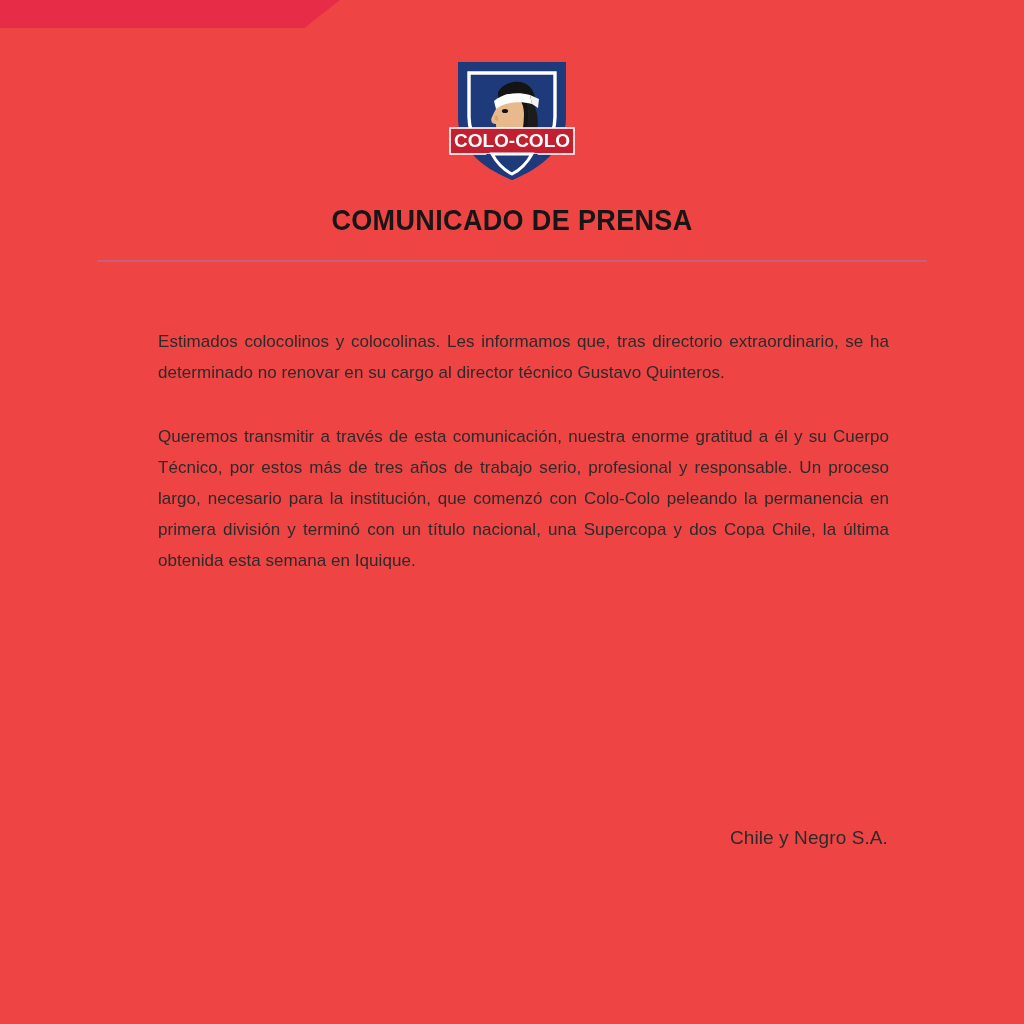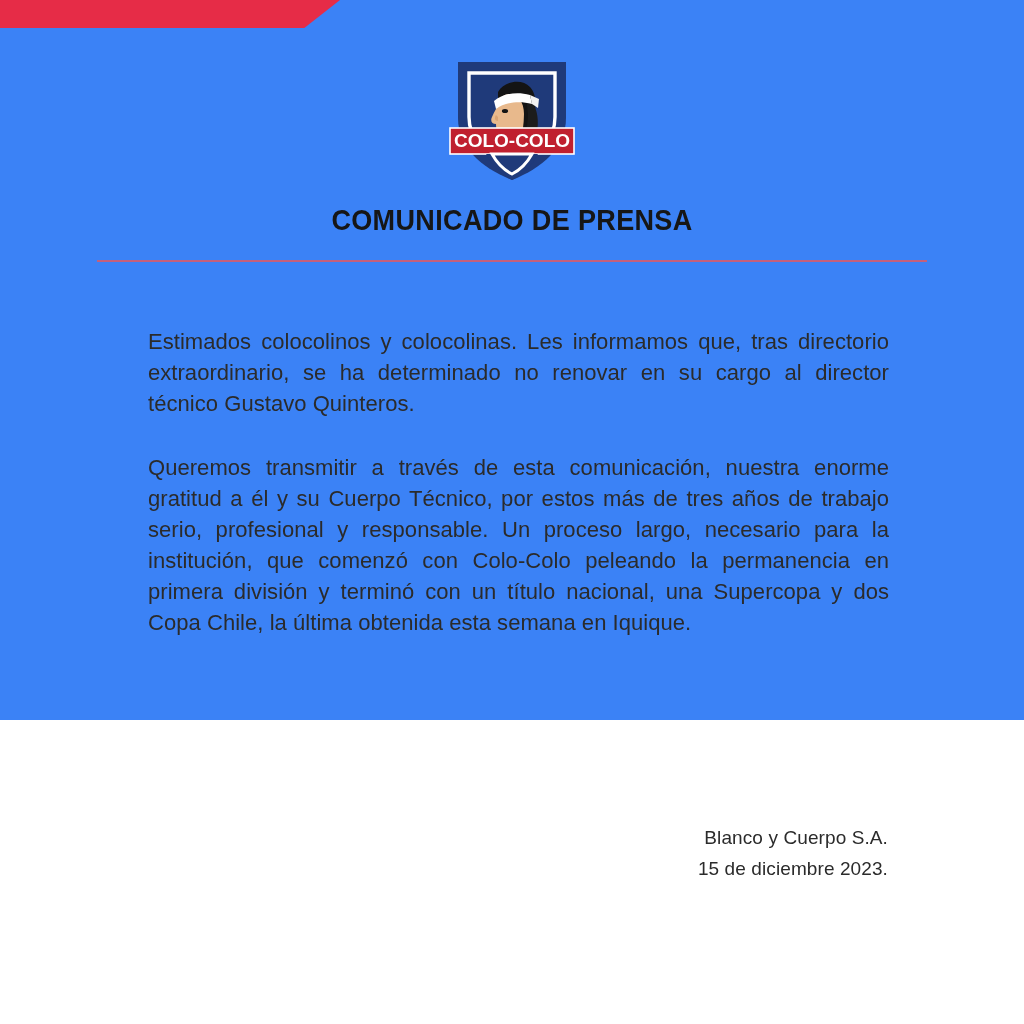--- a/index.html
+++ b/index.html
@@ -12,22 +12,22 @@
     height: 1024px;
     background: #ffffff;
     font-family: "Liberation Sans", sans-serif;
     overflow: hidden;
     position: relative;
   }
 
   .page {
     position: relative;
     width: 1024px;
-    height: 720px;
-    background: #3b82f6;
+    height: 1024px;
+    background: #ef4444;
   }
 
   
   .top-banner {
     position: absolute;
     left: 0;
     top: 0;
     width: 340px;
     height: 28px;
     background: #e62c47;
@@ -76,23 +76,23 @@
   }
 
   
   .body-col {
     position: absolute;
     left: 142px;
     top: 326px;
     width: 747px;
   }
   .para {
-    margin: 0 0 33px 6px;
+    margin: 0 0 33px 16px;
     font-family: "Liberation Sans Narrow", "Liberation Sans", sans-serif;
-    font-size: 22px;
+    font-size: 17px;
     line-height: 31px;
     color: #2b2b2b;
     text-align: justify;
     text-justify: inter-word;
     letter-spacing: 0.05px;
   }
   .para:last-child {
     margin-bottom: 0;
   }
 
@@ -163,17 +163,16 @@
   <div class="title">COMUNICADO DE PRENSA</div>
 
   <div class="divider"></div>
 
   <div class="body-col">
     <p class="para">Estimados colocolinos y colocolinas. Les informamos que, tras directorio extraordinario, se ha determinado no renovar en su cargo al director técnico Gustavo Quinteros.</p>
     <p class="para">Queremos transmitir a través de esta comunicación, nuestra enorme gratitud a él y su Cuerpo Técnico, por estos más de tres años de trabajo serio, profesional y responsable. Un proceso largo, necesario para la institución, que comenzó con Colo-Colo peleando la permanencia en primera división y terminó con un título nacional, una Supercopa y dos Copa Chile, la última obtenida esta semana en Iquique.</p>
   </div>
 
   <div class="signature">
-    <div>Blanco y Cuerpo S.A.</div>
-    <div>15 de diciembre 2023.</div>
+    <div>Chile y Negro S.A.</div>
   </div>
 
 </div>
 
 </body></html>

